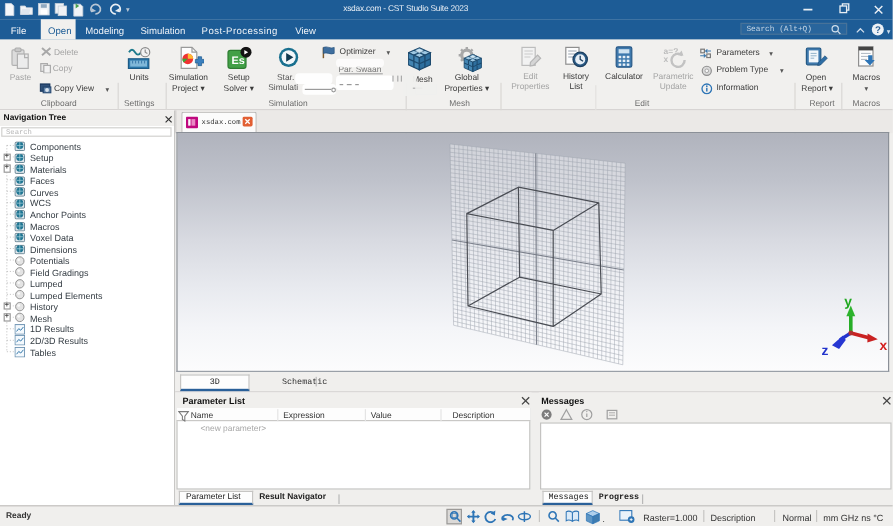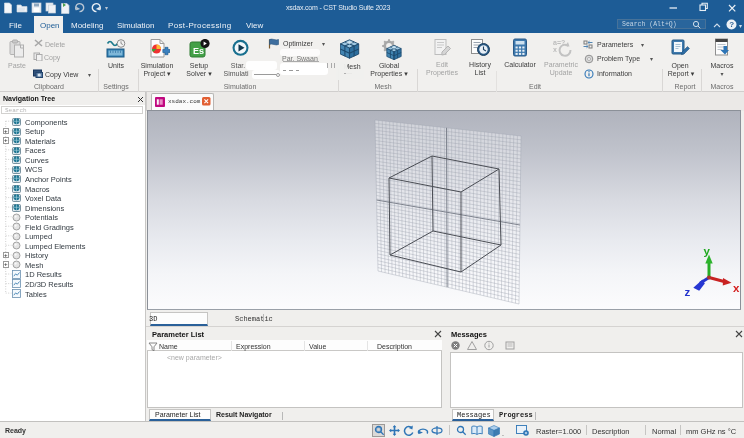--- a/index.html
+++ b/index.html
@@ -446,21 +446,21 @@
 <circle cx="561" cy="166.5" r="2" fill="#b03030"></circle>
 </g>
 <text x="555.5" y="144" font-family="Liberation Sans" font-size="11.5" font-weight="bold" fill="#1ea81e">y</text>
 <text x="585" y="180.5" font-family="Liberation Sans" font-size="11.5" font-weight="bold" fill="#d42020">x</text>
 <text x="536.5" y="185" font-family="Liberation Sans" font-size="11.5" font-weight="bold" fill="#2233cc">z</text>
 </svg>
 </div>
 
 <div style="position:absolute;left:146px;top:311px;width:598px;height:16px;background:#f0efed;border-bottom:1px solid #d5d3d1"></div>
 <div style="position:absolute;left:150px;top:311.5px;width:58px;height:14px;background:#fdfdfd;border:1px solid #c6c5c3;border-bottom:2px solid #2a6099"></div>
-<div style="position:absolute;left:149.0px;top:314.5px;width:60px;font:normal 7px 'Liberation Mono';color:#222;white-space:nowrap">3D</div>
+<div style="position:absolute;left:149.0px;top:314.5px;width:60px;text-align:center;font:normal 7px 'Liberation Mono';color:#222;white-space:nowrap">3D</div>
 <div style="position:absolute;left:235px;top:314.5px;font:normal 7px 'Liberation Mono';color:#333;white-space:nowrap">Schematic</div>
 <div style="position:absolute;left:263px;top:314px;width:1px;height:8px;background:#b8b8b8"></div>
 
 <div style="position:absolute;left:146px;top:327px;width:297px;height:94px;background:#f0efed">
 <div style="position:absolute;left:6px;top:2.5px;font:bold 7.5px 'Liberation Sans';color:#111">Parameter List</div>
 <svg style="position:absolute;left:288px;top:3px" width="8" height="8">
         <path d="M1 1l6 6M7 1l-6 6" stroke="#444" stroke-width="1.1"></path>
       </svg>
 <div style="position:absolute;left:1px;top:13px;width:295px;height:68px;background:#fff;border:1px solid #c4c3c1"></div>
 <div style="position:absolute;left:1px;top:13px;width:295px;height:11px;background:#fdfdfd;border-bottom:1px solid #c9c8c6"></div>

